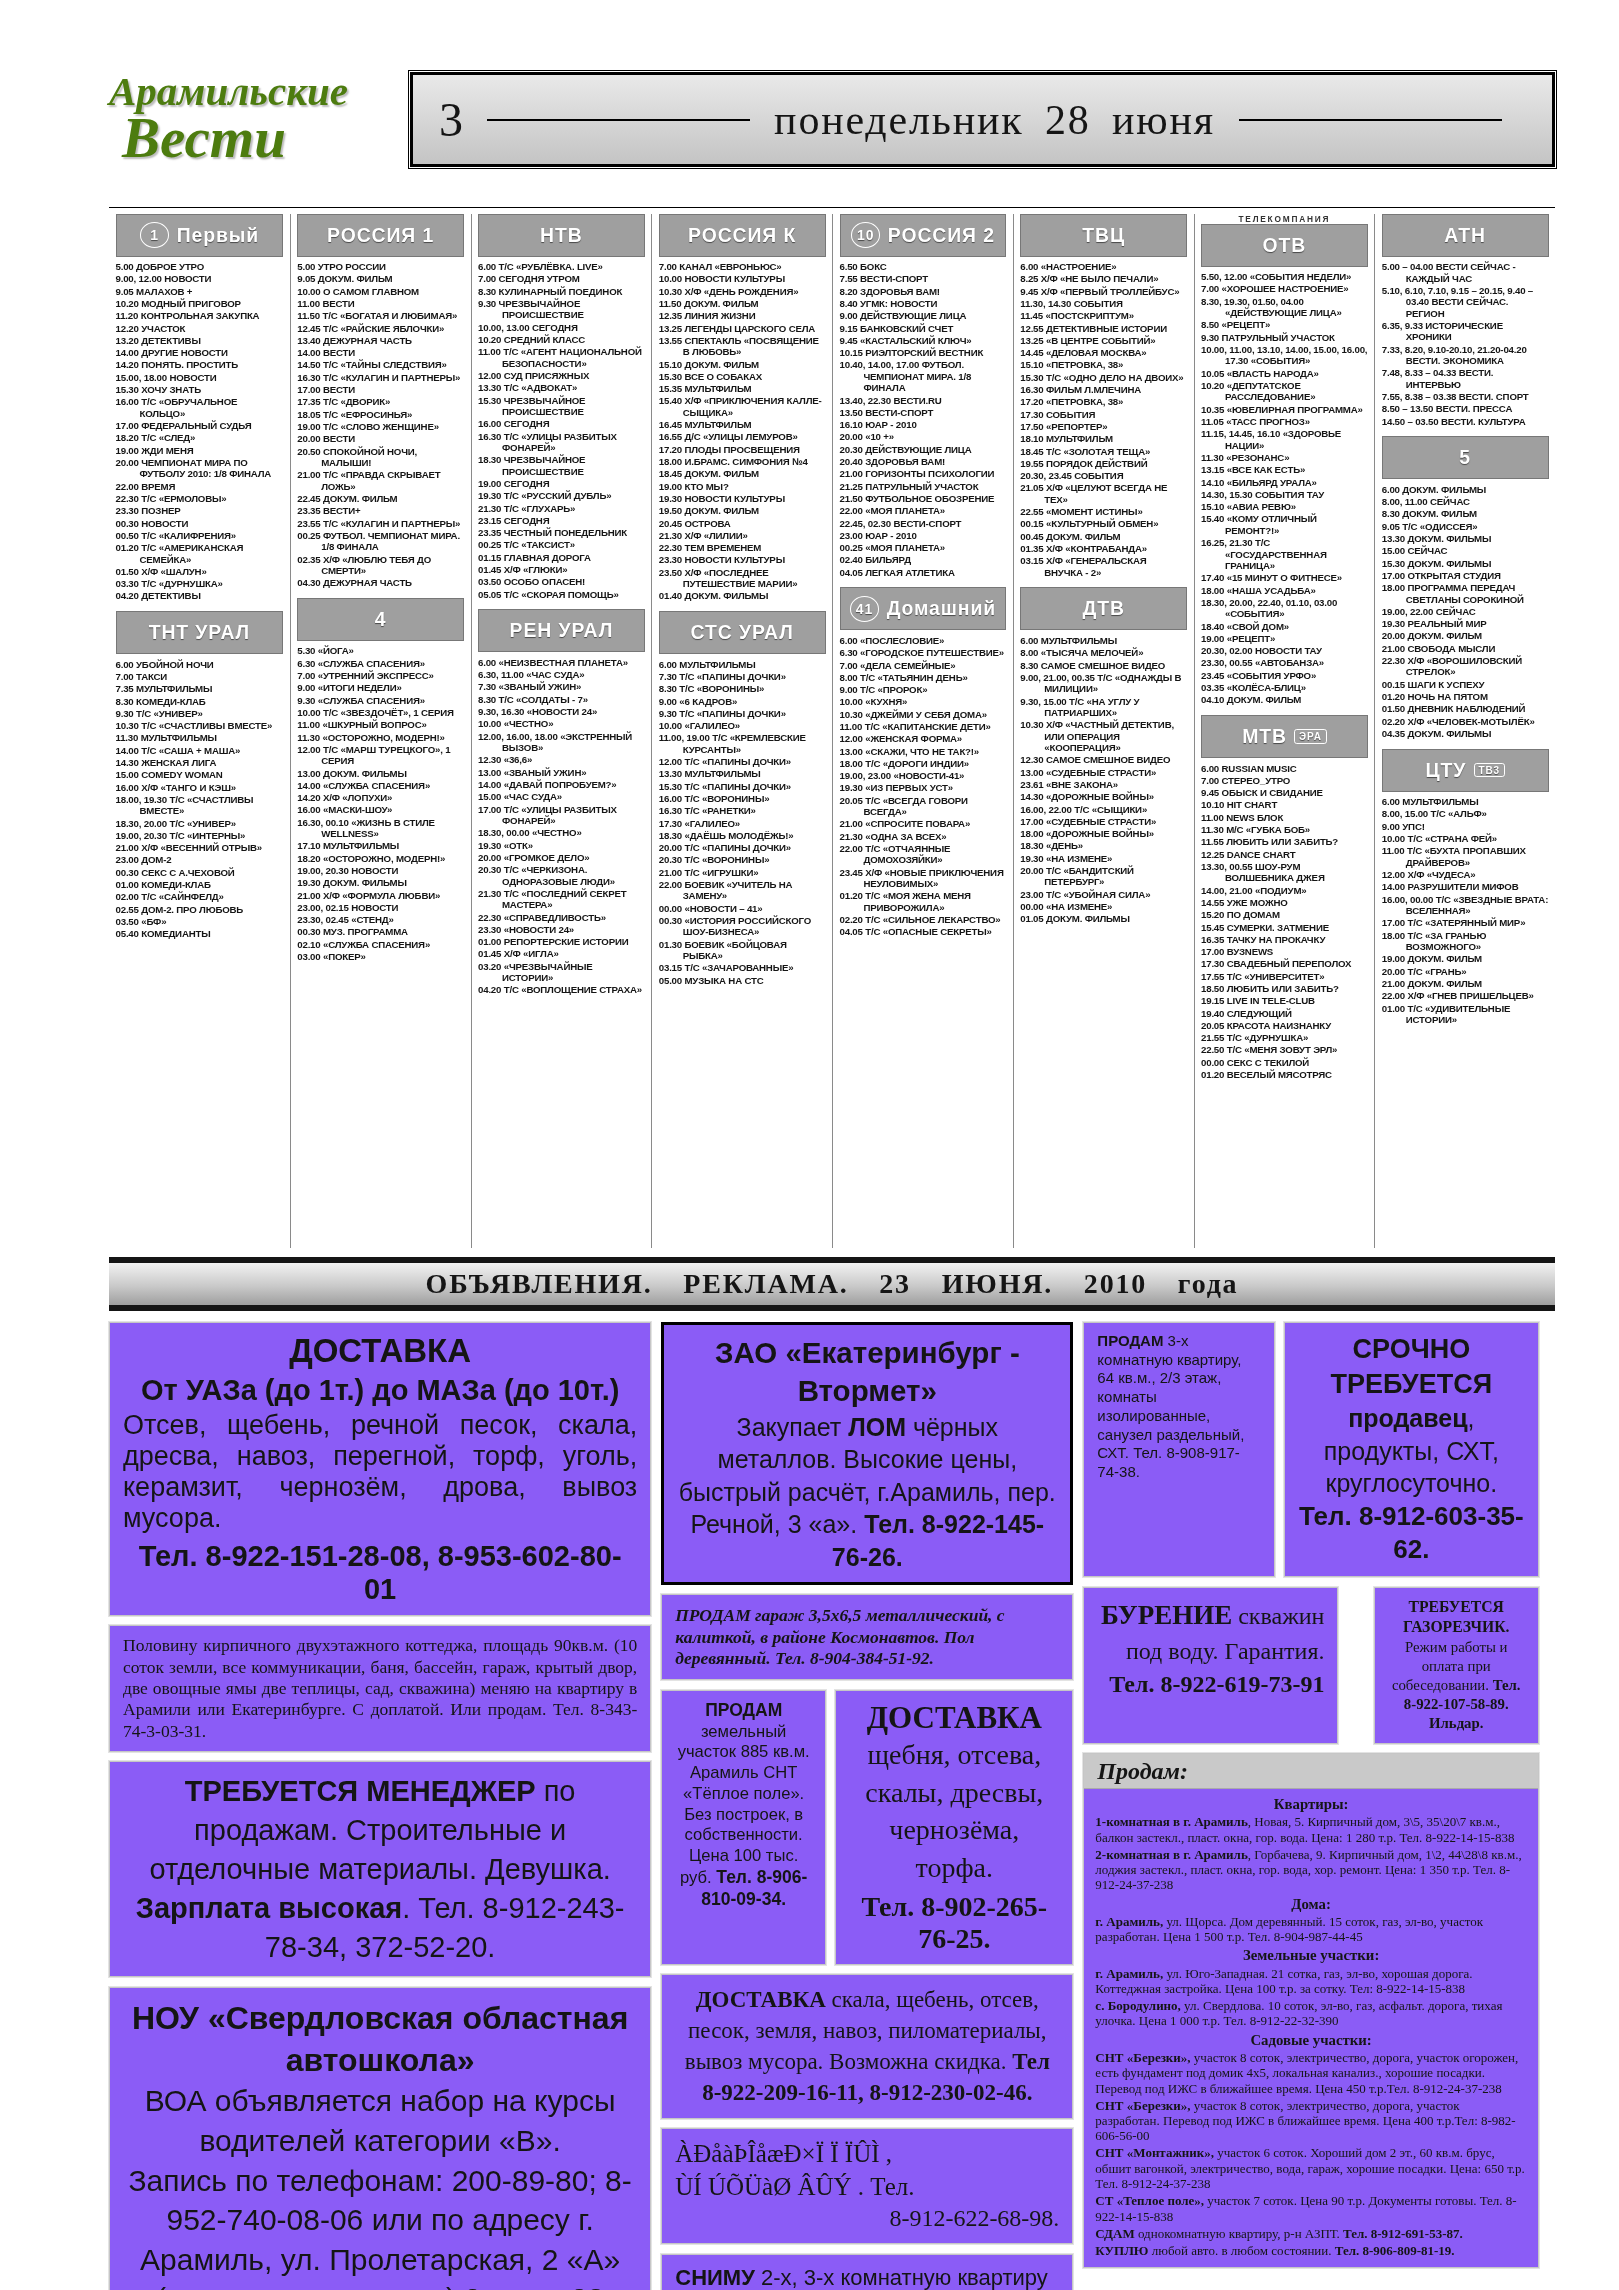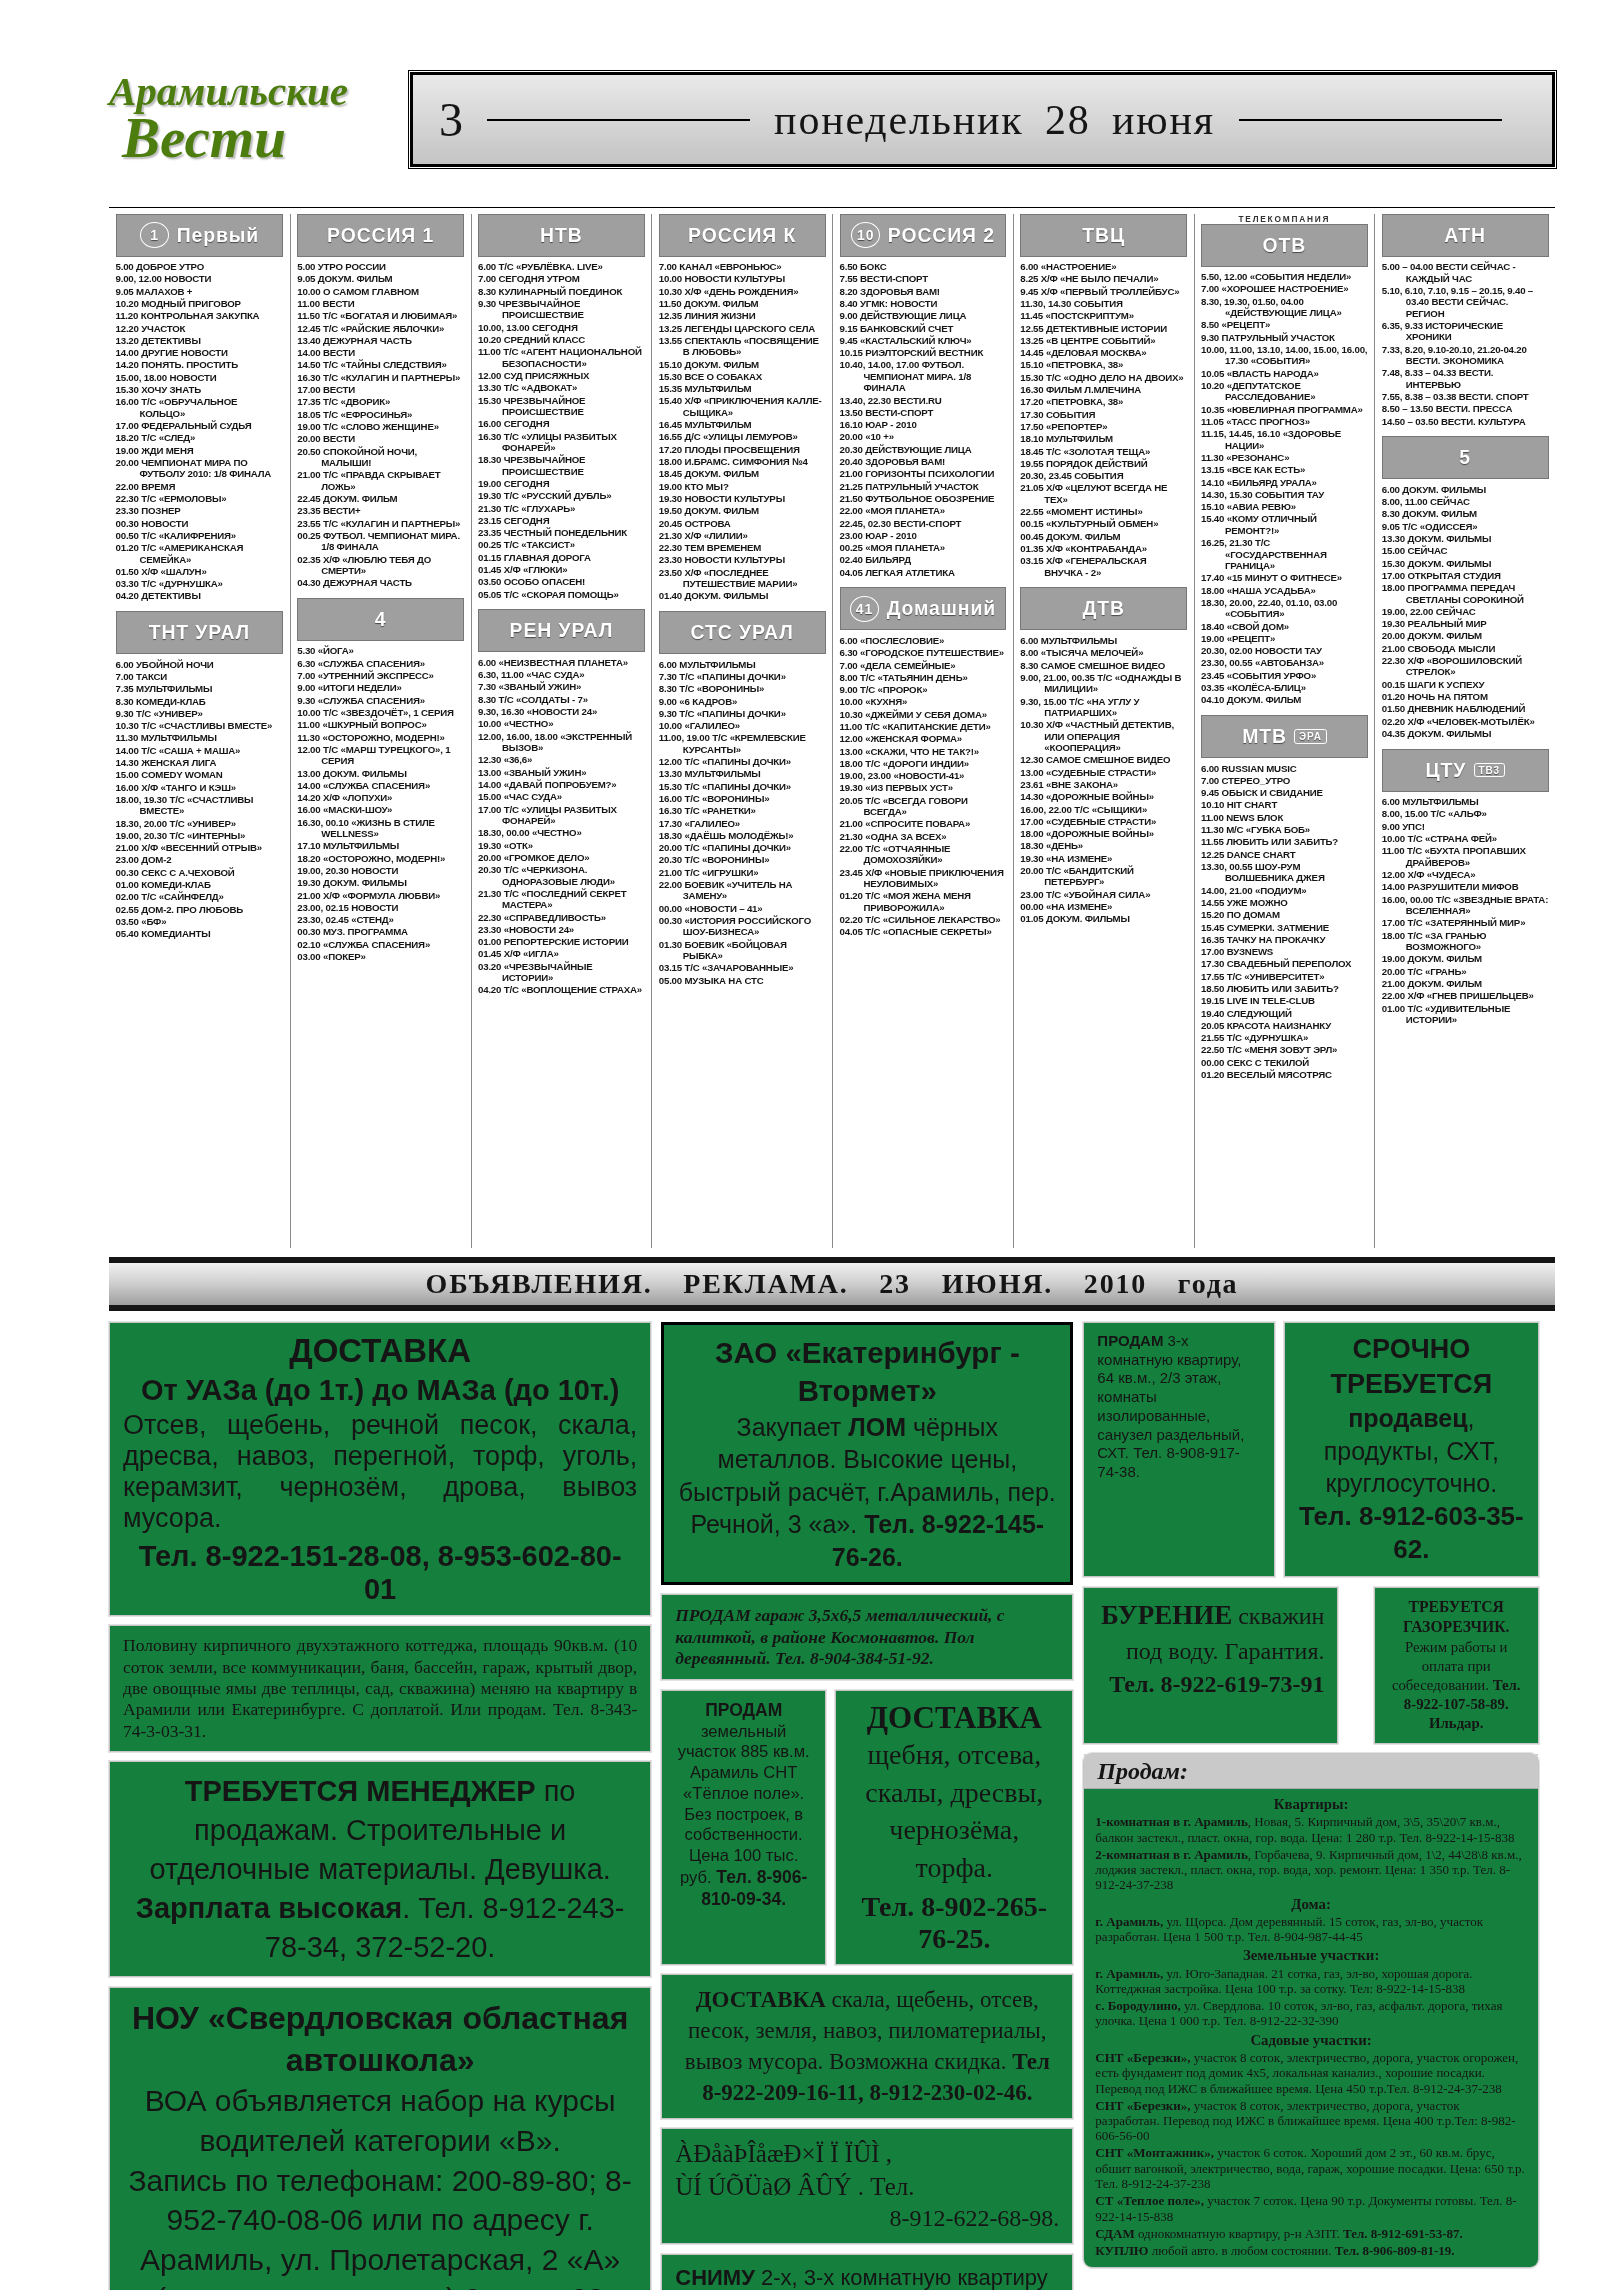--- a/index.html
+++ b/index.html
@@ -25,21 +25,21 @@
   .ch-prebadge{border:1.8px solid #fff;border-radius:50%;min-width:24px;height:24px;display:flex;align-items:center;justify-content:center;font-size:14px;padding:0 1.8px;}
   .ch-prebadge:empty{display:none;}
   .ch-badge{font-size:10px;border:0.9px solid #fff;padding:0.9px 3.7px;border-radius:2.8px;font-weight:bold;}
   .ch-badge:empty{display:none;}
   .prog{font-size:9.7px;line-height:11.4px;font-weight:bold;padding-left:24px;text-indent:-24px;margin-bottom:0.9px;letter-spacing:-0.2px;}
   
   .ads-banner{margin-top:9.2px;height:42px;border-top:6.5px solid #151515;border-bottom:6.5px solid #151515;background:linear-gradient(180deg,#f2f2f2 0%,#c9c9c9 55%,#9f9f9f 100%);display:flex;align-items:center;justify-content:center;font-family:"Liberation Serif",serif;font-weight:bold;font-size:28px;letter-spacing:1.8px;word-spacing:22px;}
   
   .ads{margin-top:11px;display:grid;grid-template-columns:37.5% 28.5% 31.5%;gap:10px;align-items:start;}
   .ads-col{display:flex;flex-direction:column;gap:9.2px;min-width:0;}
-  .ad{border:1.8px solid #c6c6c6;outline:0.9px solid #e3e3e3;padding:9.2px 13px;background:#15803d;box-sizing:border-box;}
+  .ad{border:1.8px solid #c6c6c6;outline:0.9px solid #e3e3e3;padding:9.2px 13px;background:#8b5cf6;box-sizing:border-box;}
   .row{display:flex;gap:9.2px;align-items:stretch;}
   
   .ad-dostavka1{text-align:center;}
   .ad-dostavka1 .t{font-size:33px;font-weight:800;}
   .ad-dostavka1 .s{font-size:29px;font-weight:bold;margin-top:3.7px;}
   .ad-dostavka1 .b{font-size:27px;margin-top:3.7px;text-align:justify;}
   .ad-dostavka1 .p{font-size:29px;font-weight:bold;margin-top:5.5px;}
   .ad-cottage{font-family:"Liberation Serif",serif;font-size:17.5px;line-height:1.22;text-align:justify;}
   .ad-manager{text-align:center;font-size:29px;line-height:1.35;}
   .ad-school{text-align:center;font-size:30px;line-height:1.32;}
@@ -58,21 +58,21 @@
   .ad-garbled .p{font-size:24px;text-align:right;}
   .ad-snimu{font-size:22px;line-height:1.3;}
   .ad-kv3{font-size:15px;line-height:1.25;}
   .ad-srochno{text-align:center;font-size:25px;line-height:1.3;}
   .ad-srochno .t{font-weight:800;font-size:27px;}
   .ad-srochno .p{font-weight:800;font-size:26px;}
   .ad-burenie{font-family:"Liberation Serif",serif;font-size:24px;line-height:1.4;}
   .ad-burenie .lead{font-weight:bold;font-size:27px;}
   .ad-gaz{font-family:"Liberation Serif",serif;font-size:14.8px;line-height:1.3;text-align:center;margin-left:26px;}
   .ad-gaz .t{font-weight:bold;font-size:15.7px;}
-  .ad-prodam{padding:0 0 7.4px 0;border-radius:9px;}
+  .ad-prodam{padding:0 0 7.4px 0;}
   .prodam-title{background:#c9c9c9;border-bottom:0.9px solid #aaa;font-family:"Liberation Serif",serif;font-weight:bold;font-style:italic;font-size:24px;padding:3.7px 13px;}
   .prodam-body{padding:3.7px 11px 0 11px;font-family:"Liberation Serif",serif;font-size:13px;line-height:1.18;}
   .prodam-heading{text-align:center;font-weight:bold;font-size:14.8px;margin:2.8px 0 0.9px 0;}
   .prodam-item{margin-bottom:1.8px;}
 </style>
 </head>
 <body>
 
 <div class="page">
 

